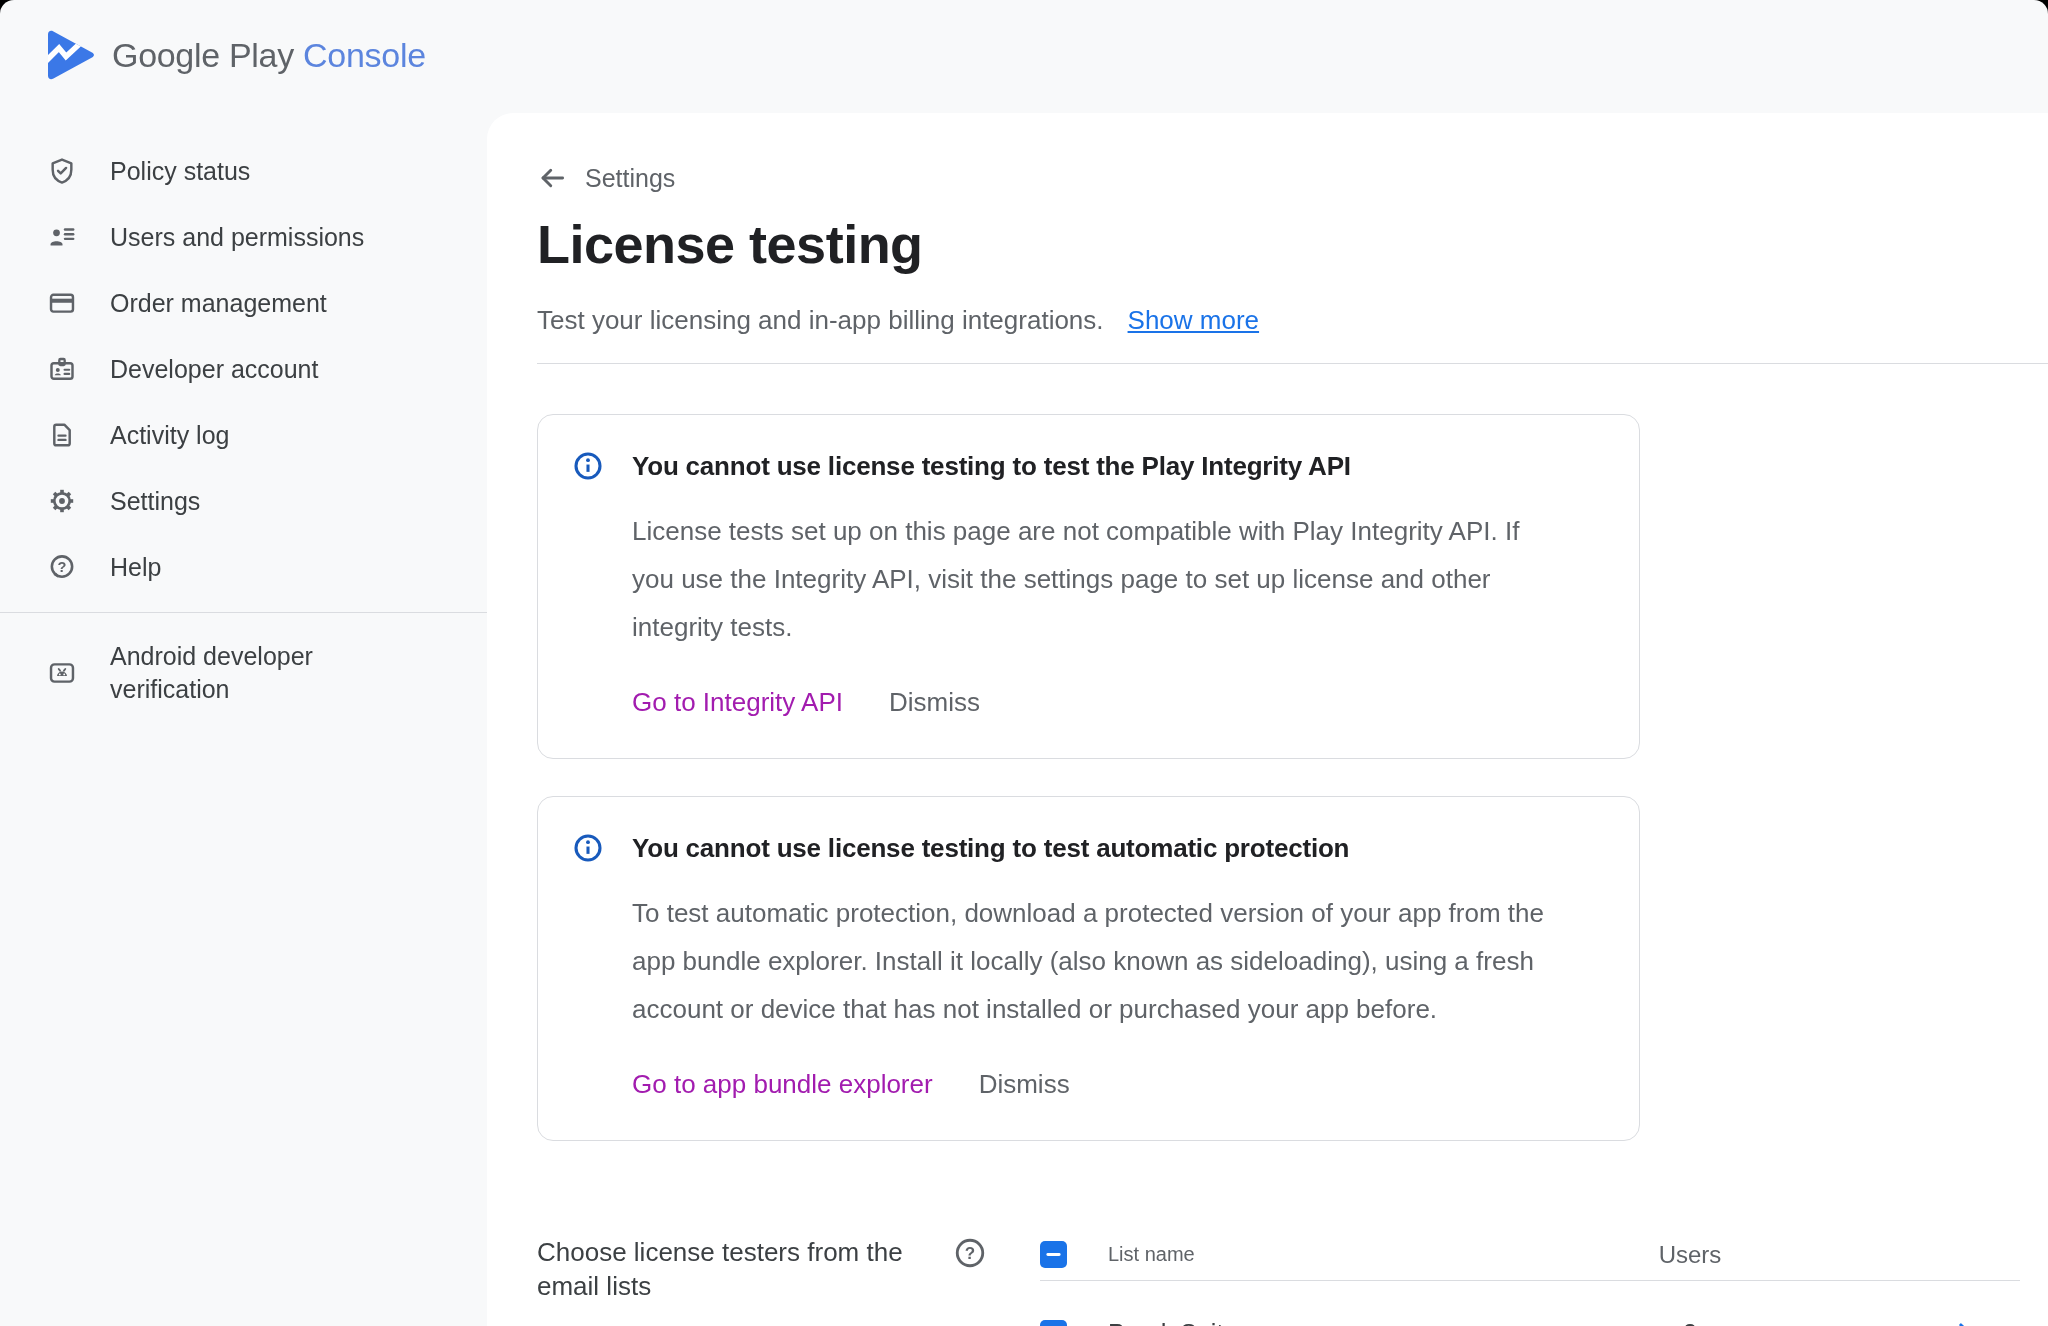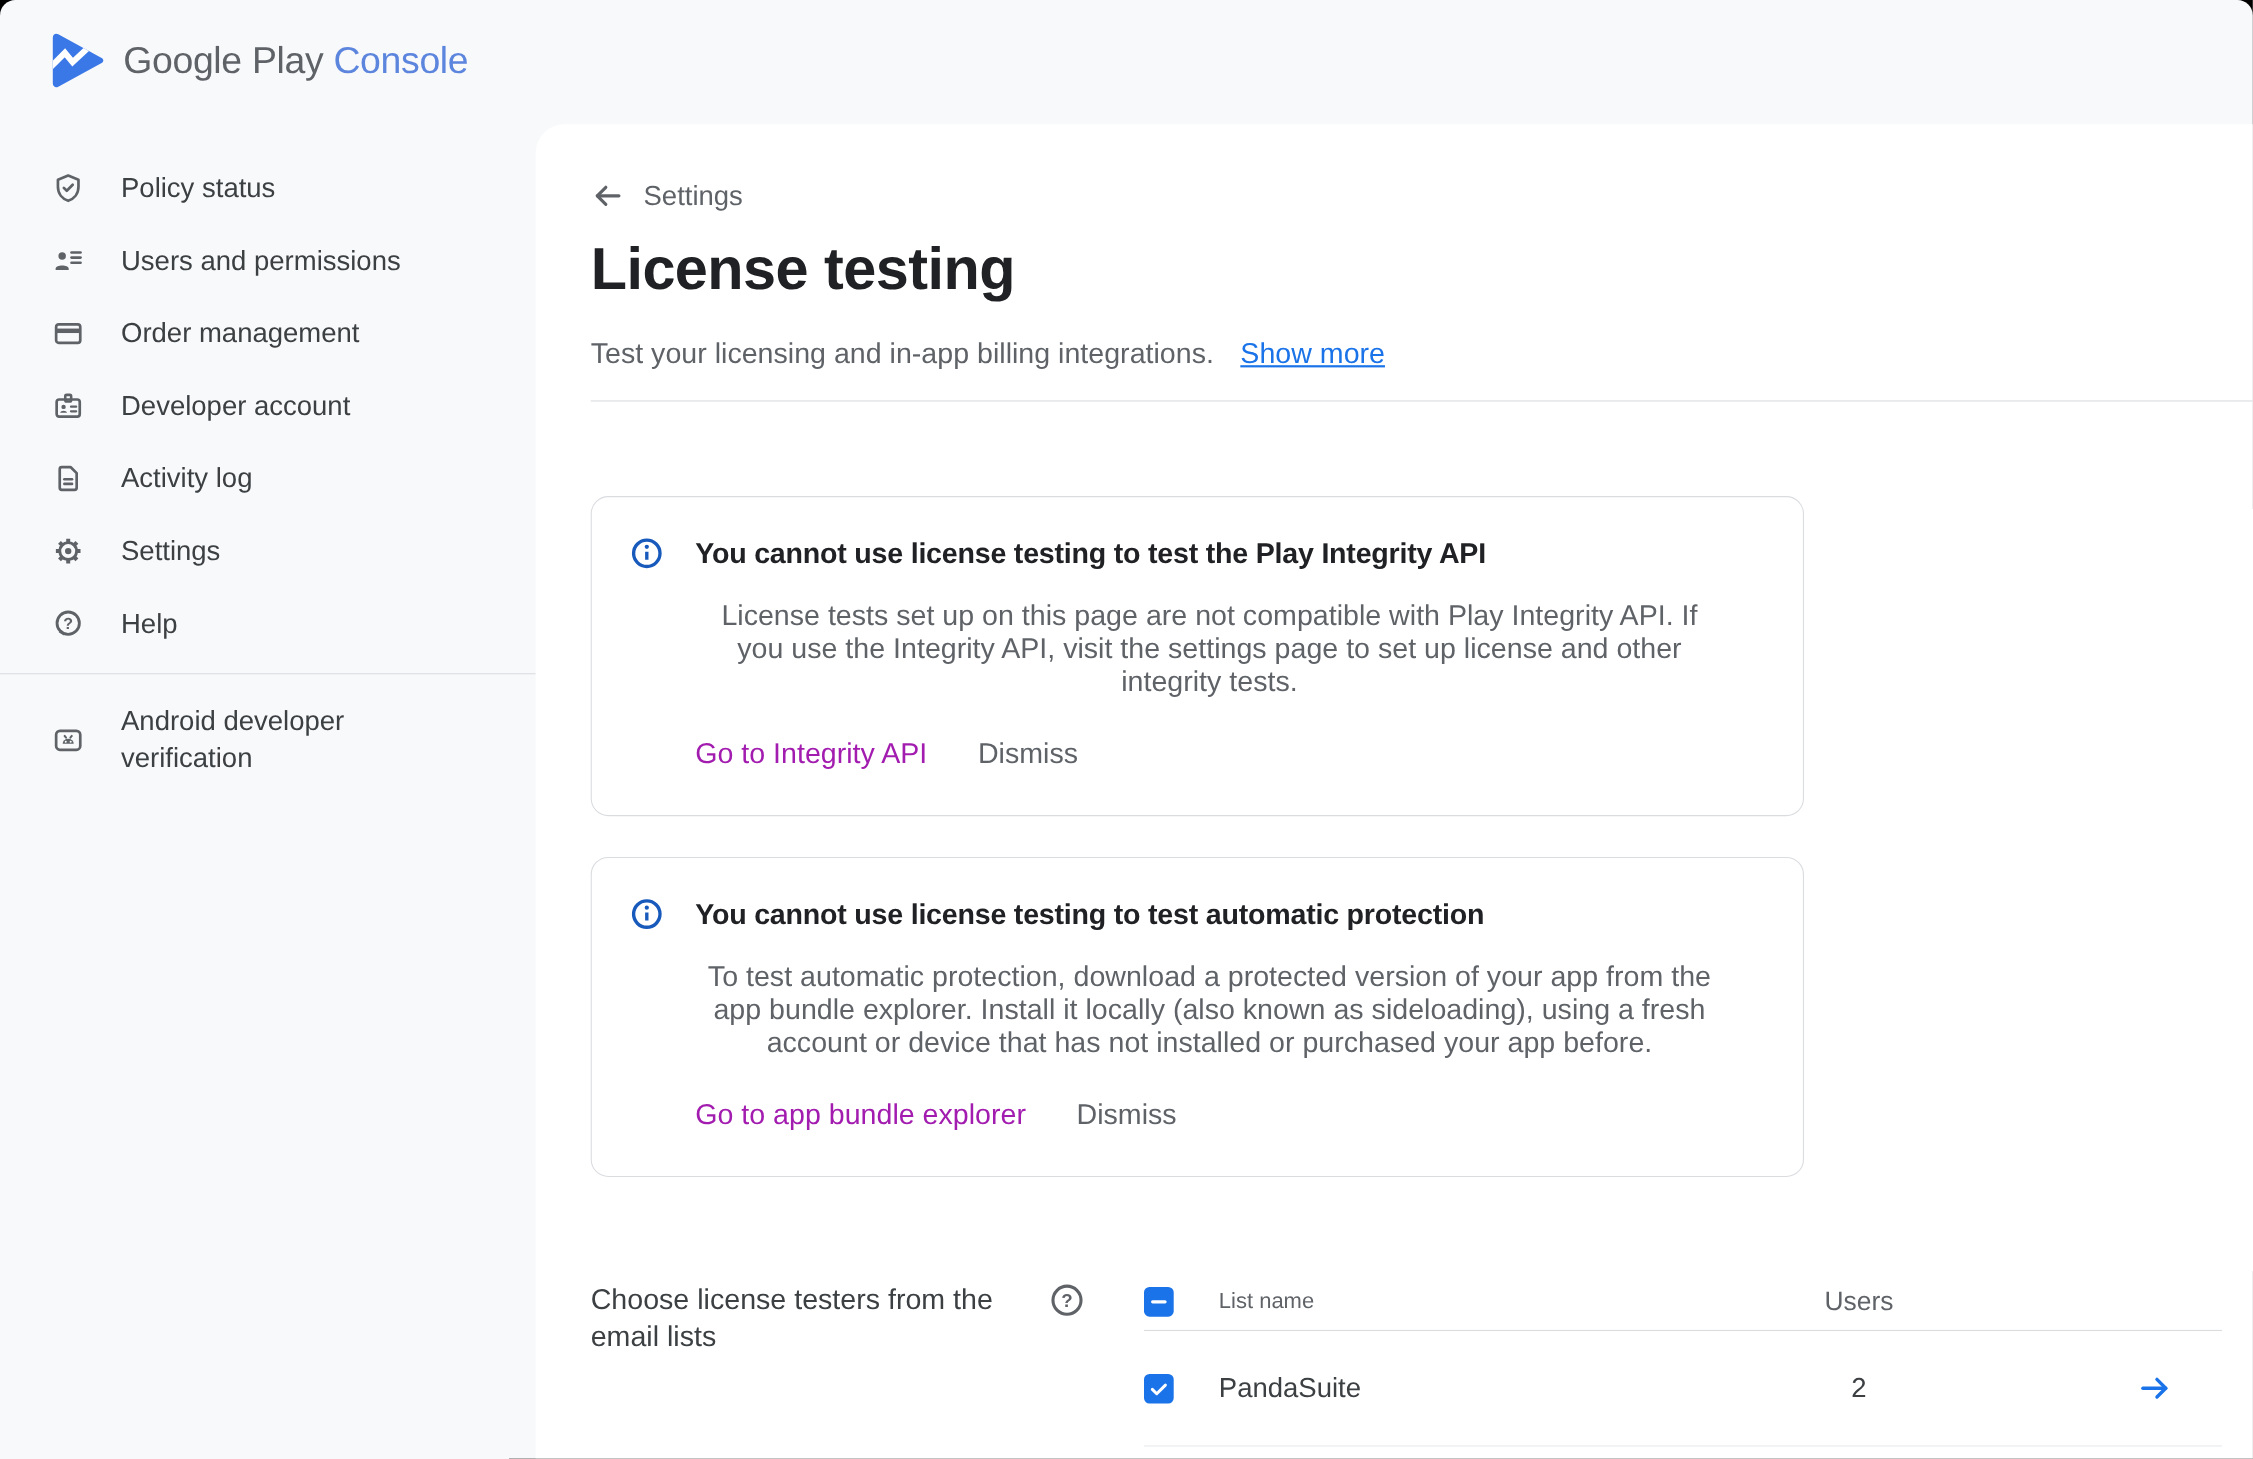--- a/index.html
+++ b/index.html
@@ -90,32 +90,31 @@
   }
 
   
   .info-card {
     width: 1103px;
     border: 1.5px solid #dadce0; border-radius: 16px;
     background: #fff;
     padding: 34px 40px 40px 34px;
     display: flex; gap: 28px;
   }
-  .info-card.first  { margin-top: 86px; }
+  .info-card.first  { margin-top: 50px; }
   .info-card.second { margin-top: 37px; }
   .info-card .ic-col { flex: 0 0 32px; padding-top: 1px; }
   .card-title {
     font-size: 26px; line-height: 34px; font-weight: 700;
     color: #202124; letter-spacing: -0.2px;
   }
   .card-body {
     margin-top: 24px;
-    font-size: 26px; line-height: 30px; color: #5f6368;
+    font-size: 26px; line-height: 48px; color: #5f6368;
     max-width: 935px;
-    text-align: center;
   }
   .card-actions {
     margin-top: 36px;
     display: flex; align-items: center; gap: 46px;
     font-size: 26px; font-weight: 500;
   }
   .action-primary { color: #a21caf; cursor: pointer; }
   .action-dismiss { color: #5f6368; cursor: pointer; }
 
   

